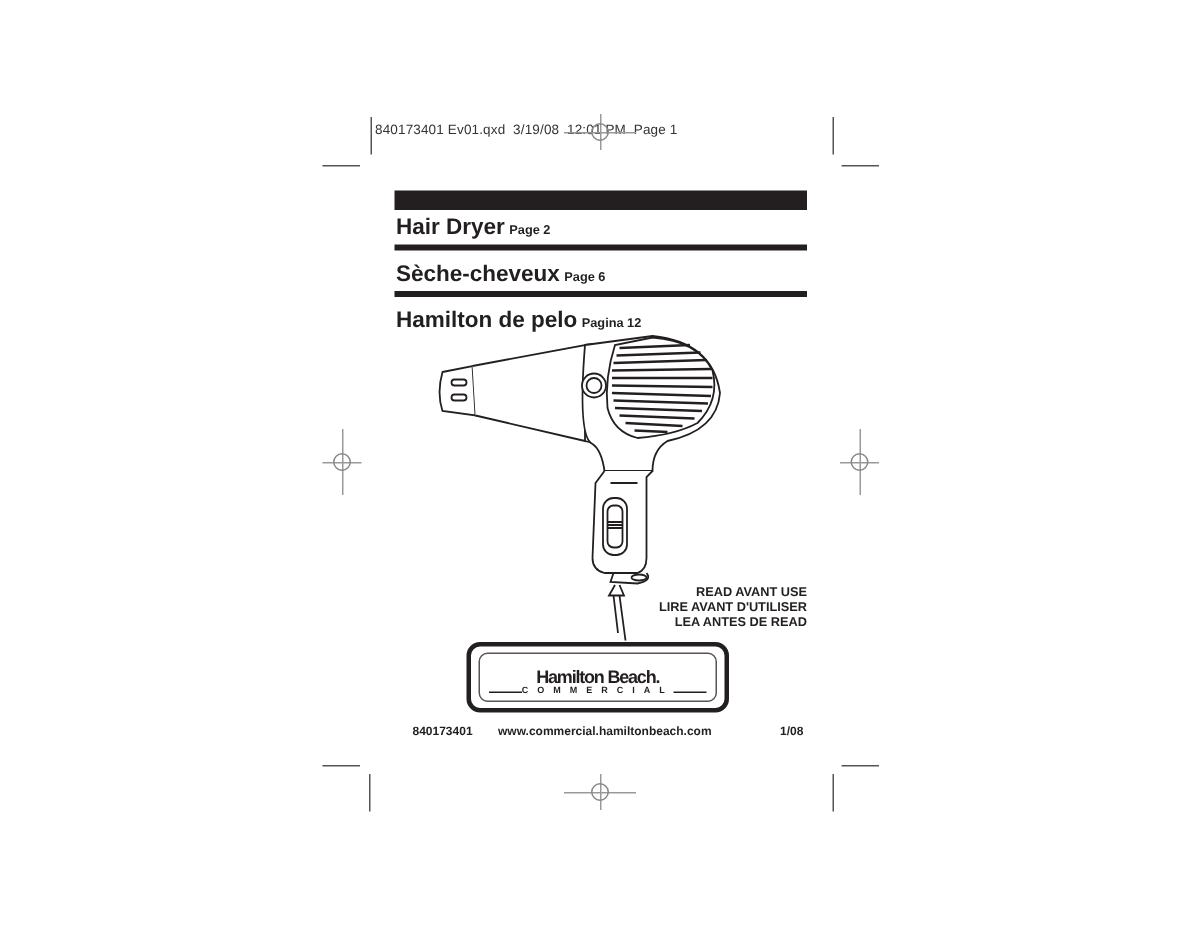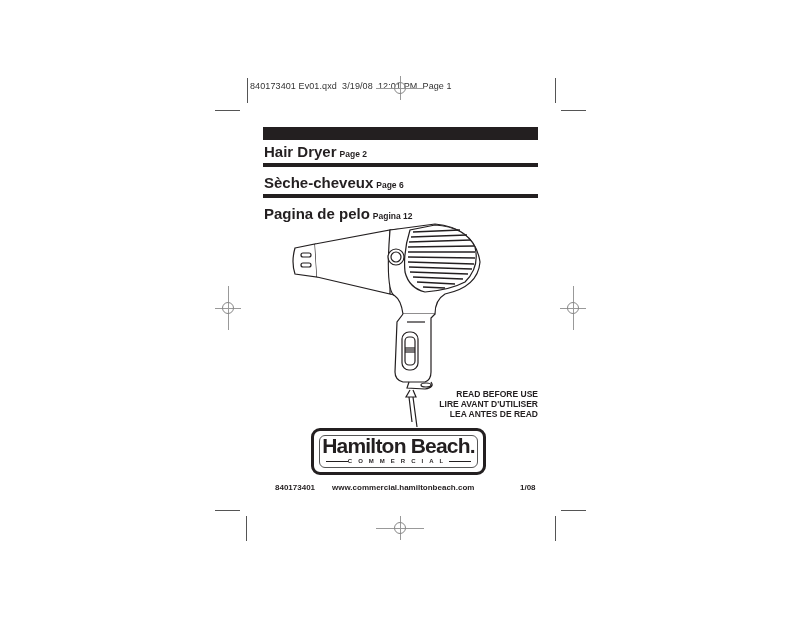--- a/index.html
+++ b/index.html
@@ -11,21 +11,21 @@
   .reg-h { position:absolute; height:1px; background:#999; }
   .reg-v { position:absolute; width:1px; background:#999; }
   .reg-c { position:absolute; width:12px; height:12px; border:1px solid #888; border-radius:50%; box-sizing:border-box; }
   .topbar { left:263px; top:127px; width:275px; height:13px; background:#231f20; }
   .rule { left:263px; width:275px; height:4px; background:#231f20; }
   .title { left:264px; font-weight:bold; font-size:15px; white-space:nowrap; }
   .title .pg { font-size:8.5px; font-weight:bold; margin-left:3px; }
   .read { right:264px; top:389px; font-weight:bold; font-size:8.5px; text-align:right; line-height:10px; }
   .logo { left:311px; top:428px; width:175px; height:47px; box-sizing:border-box; border:3px solid #231f20; border-radius:9px; }
   .logo-inner { position:absolute; left:5px; top:4px; right:5px; bottom:4px; border:1px solid #555; border-radius:6px; }
-  .logo-name { position:absolute; left:0; right:0; top:3px; text-align:center; font-weight:bold; font-size:21px; letter-spacing:-0.8px; }
+  .logo-name { position:absolute; left:0; right:0; top:13px; text-align:center; font-weight:bold; font-size:12px; letter-spacing:-0.8px; }
   .logo-sub { position:absolute; left:0; right:0; top:27px; text-align:center; font-size:6px; letter-spacing:6px; font-weight:bold; }
   .logo-line { position:absolute; top:30px; height:1px; background:#231f20; width:22px; }
   .footer { top:483px; font-weight:bold; font-size:8px; white-space:nowrap; }
 </style>
 </head>
 <body>
 
 <div class="abs slug">840173401 Ev01.qxd  3/19/08  12:01 PM  Page 1</div>
 
 <div>
@@ -66,21 +66,21 @@
   <span>Hair Dryer</span><span class="pg">Page 2</span>
 </div>
 <div class="abs rule" style="top:163px;"></div>
 
 <div class="abs title" style="top:174px;">
   <span>Sèche-cheveux</span><span class="pg">Page 6</span>
 </div>
 <div class="abs rule" style="top:194px;"></div>
 
 <div class="abs title" style="top:205px;">
-  <span>Pagina de pelo</span><span class="pg">Pagina 12</span>
+  <span>Hamilton de pelo</span><span class="pg">Pagina 12</span>
 </div>
 
 <svg class="abs" style="left:285px; top:222px;" width="200" height="210" viewBox="0 0 200 210">
   <g fill="none" stroke="#231f20" stroke-width="1.2">
 
     <path d="M10,26 L30,22 L32,55 L10,52 Q6,40 10,26 Z" fill="#fff"></path>
     <rect x="16" y="31" width="10" height="4" rx="2"></rect>
     <rect x="16" y="41" width="10" height="4" rx="2"></rect>
 
     <path d="M30,22 L105,8 L105,72 L32,55" fill="#fff"></path>
@@ -122,21 +122,21 @@
 
     <path d="M124,160 L122,166 L140,167 Q150,165 146,160"></path>
     <ellipse cx="141" cy="163" rx="5" ry="2"></ellipse>
 
     <path d="M125,168 L121,175 L131,175 L128,168"></path>
     <path d="M124,175 L127,200 M128,175 L132,205"></path>
   </g>
 </svg>
 
 <div class="abs read">
-  <div>READ BEFORE USE</div>
+  <div>READ AVANT USE</div>
   <div>LIRE AVANT D'UTILISER</div>
   <div>LEA ANTES DE READ</div>
 </div>
 
 <div class="abs logo">
   <div class="logo-inner"></div>
   <div class="logo-name">Hamilton Beach.</div>
   <div class="logo-line" style="left:12px;"></div>
   <div class="logo-sub">COMMERCIAL</div>
   <div class="logo-line" style="right:12px;"></div>

